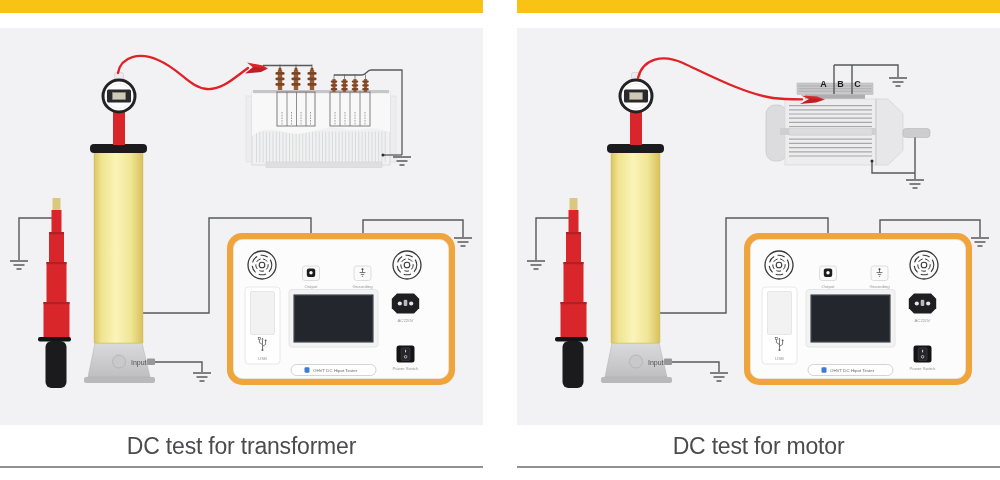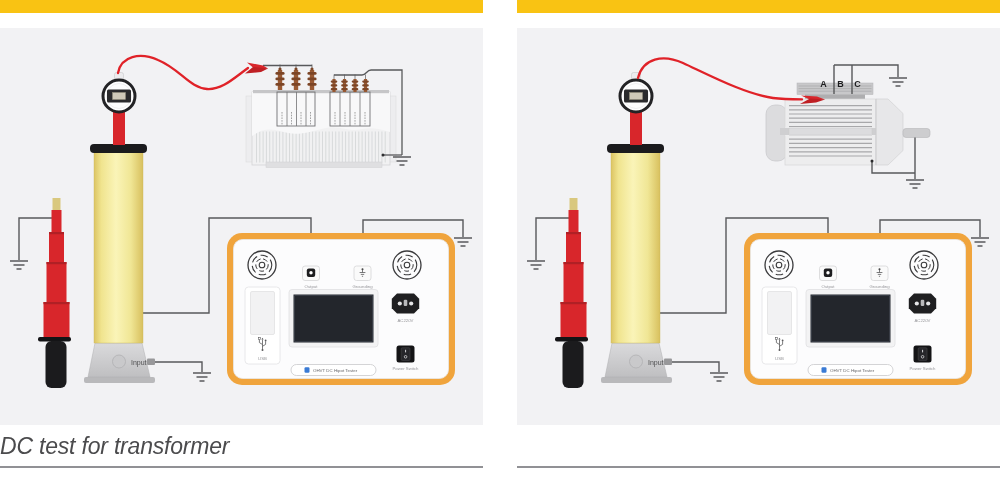--- a/index.html
+++ b/index.html
@@ -2,22 +2,22 @@
 <html><head>
 <meta charset="utf-8">
 <style>
   html,body{margin:0;padding:0;background:#ffffff;width:1000px;height:480px;overflow:hidden;
     font-family:"Liberation Sans", sans-serif;}
   .stage{position:relative;width:1000px;height:480px;background:#ffffff;}
   .panel{position:absolute;top:0;width:483px;height:480px;background:#ffffff;}
   .topbar{position:absolute;top:0;left:0;width:100%;height:13px;}
   .canvas{position:absolute;top:28px;left:0;width:483px;height:397px;background:#f2f2f4;}
   .canvas svg{display:block;width:483px;height:397px;}
-  .caption{position:absolute;top:433px;left:0;width:100%;
-    font-size:23px;letter-spacing:-0.2px;color:#4b4b4d;font-style:italic;}
+  .caption{position:absolute;top:433px;left:0;width:100%;text-align:center;
+    font-size:23px;letter-spacing:-0.2px;color:#4b4b4d;}
   .rule{position:absolute;top:466px;left:0;width:100%;height:2px;background:#919195;}
   svg text{font-family:"Liberation Sans", sans-serif;}
   .lbl{fill:#96969a;}
 </style>
 </head>
 <body>
 
 <div class="stage">
 
   <section class="panel" style="left:0px">
@@ -395,16 +395,17 @@
             <text x="405.5" y="341.5" font-size="4.3" text-anchor="middle" class="lbl">Power Switch</text>
           </g>
           <g>
             <rect x="291" y="336.5" width="85" height="11" rx="5.5" fill="#ffffff" stroke="#c9c9cb" stroke-width="0.8"></rect>
             <rect x="304.5" y="339.3" width="5" height="5.4" rx="1.2" fill="#3a7bd5"></rect>
             <text x="313" y="343.8" font-size="4.4" fill="#66666a">OHVT DC Hipot Tester</text>
           </g>
         </g>
       </svg>
     </div>
+    <div class="caption">DC test for motor</div>
     <div class="rule"></div>
   </section>
 
 </div>
 
 </body></html>

